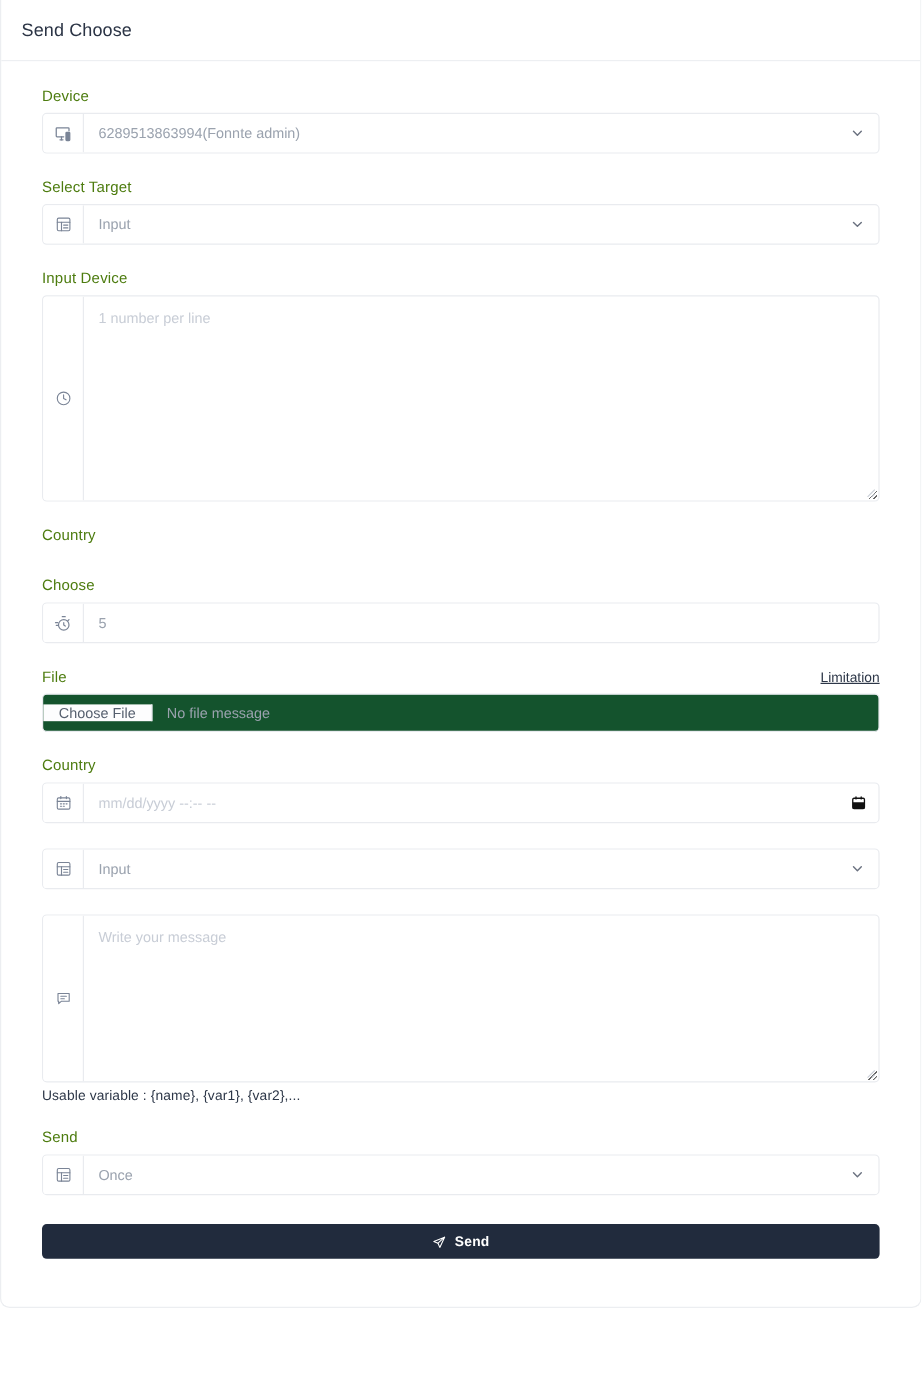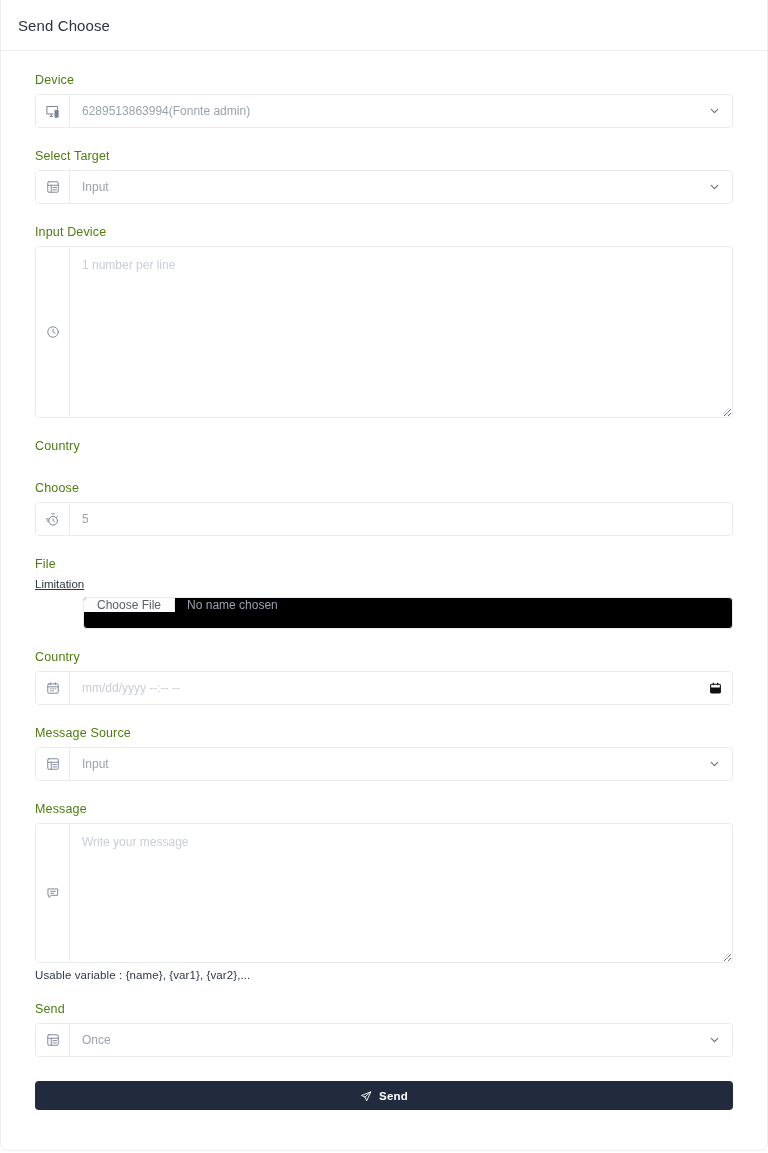--- a/index.html
+++ b/index.html
@@ -38,21 +38,20 @@
   }
   
   .card-body {
     padding: 22px 34px 40px 34px;
   }
   .field { margin-bottom: 0; }
   .label-row {
     display: flex;
     align-items: baseline;
     justify-content: space-between;
-    flex-direction: column;
   }
   .flabel {
     display: block;
     font-size: 12.5px;
     color: #4d7c0f;
     margin-bottom: 7px;
     letter-spacing: .15px;
   }
   .limit-link {
     font-size: 11.5px;
@@ -125,27 +124,26 @@
   .ifield::placeholder { color: #c8cdd6; }
   .helper {
     font-size: 11.5px;
     color: #2d3748;
     margin-top: 6px;
     letter-spacing: .1px;
   }
   
   .file-group {
     display: flex;
-    align-items: flex-start;
+    align-items: center;
     border: 1px solid #e9ebef;
     border-radius: 4px;
     height: 32px;
-    background: #000000;
+    background: #14532d;
     overflow: hidden;
-    margin-left: 48px;
   }
   .file-btn {
     display: flex;
     align-items: center;
     padding: 0 13px;
     font-size: 12px;
     color: #555f6e;
     border-right: 1px solid #e9ebef;
     background: #fdfdfe;
     cursor: pointer;
@@ -300,21 +298,21 @@
 
       <div class="gap-md"></div>
 
       <div class="field">
         <div class="label-row">
           <label class="flabel">File</label>
           <a class="limit-link">Limitation</a>
         </div>
         <div class="file-group">
           <div class="file-btn">Choose File</div>
-          <div class="file-name">No name chosen</div>
+          <div class="file-name">No file message</div>
         </div>
       </div>
 
       <div class="gap-md"></div>
 
       <div class="field">
         <label class="flabel">Country</label>
         <div class="igroup">
           <div class="iaddon">
             <svg width="14" height="14" viewBox="0 0 24 24" fill="none" stroke="currentColor" stroke-width="1.6" stroke-linecap="round" stroke-linejoin="round">
@@ -339,21 +337,20 @@
                   <line x1="16" y1="3" x2="16" y2="6"></line>
               </svg>
             </span>
           </div>
         </div>
       </div>
 
       <div class="gap-md"></div>
 
       <div class="field">
-        <label class="flabel">Message Source</label>
         <div class="igroup">
           <div class="iaddon">
             <svg width="14" height="14" viewBox="0 0 24 24" fill="none" stroke="currentColor" stroke-width="1.6" stroke-linecap="round" stroke-linejoin="round">
               <rect x="3" y="3" width="18" height="18" rx="2"></rect>
                 <line x1="3" y1="9" x2="21" y2="9"></line>
                 <line x1="9" y1="9" x2="9" y2="21"></line>
                 <line x1="12" y1="13" x2="18" y2="13"></line>
                 <line x1="12" y1="17" x2="18" y2="17"></line>
             </svg>
           </div>
@@ -364,21 +361,20 @@
                   <polyline points="6 9 12 15 18 9"></polyline>
                 </svg>
             </span>
           </div>
         </div>
       </div>
 
       <div class="gap-md"></div>
 
       <div class="field">
-        <label class="flabel">Message</label>
         <div class="igroup ta ta-holder" style="height:140px;">
           <div class="iaddon">
             <svg width="14" height="14" viewBox="0 0 24 24" fill="none" stroke="currentColor" stroke-width="1.6" stroke-linecap="round" stroke-linejoin="round">
               <path d="M4 5h16v11H9l-4 3.5V16H4z"></path>
                 <line x1="8" y1="9" x2="16" y2="9"></line>
                 <line x1="8" y1="12.5" x2="13" y2="12.5"></line>
             </svg>
           </div>
           <textarea class="ta-area" placeholder="Write your message" style=""></textarea>
           <svg class="resize-corner" viewBox="0 0 10 10" stroke="#c9ced6" stroke-width="1">

